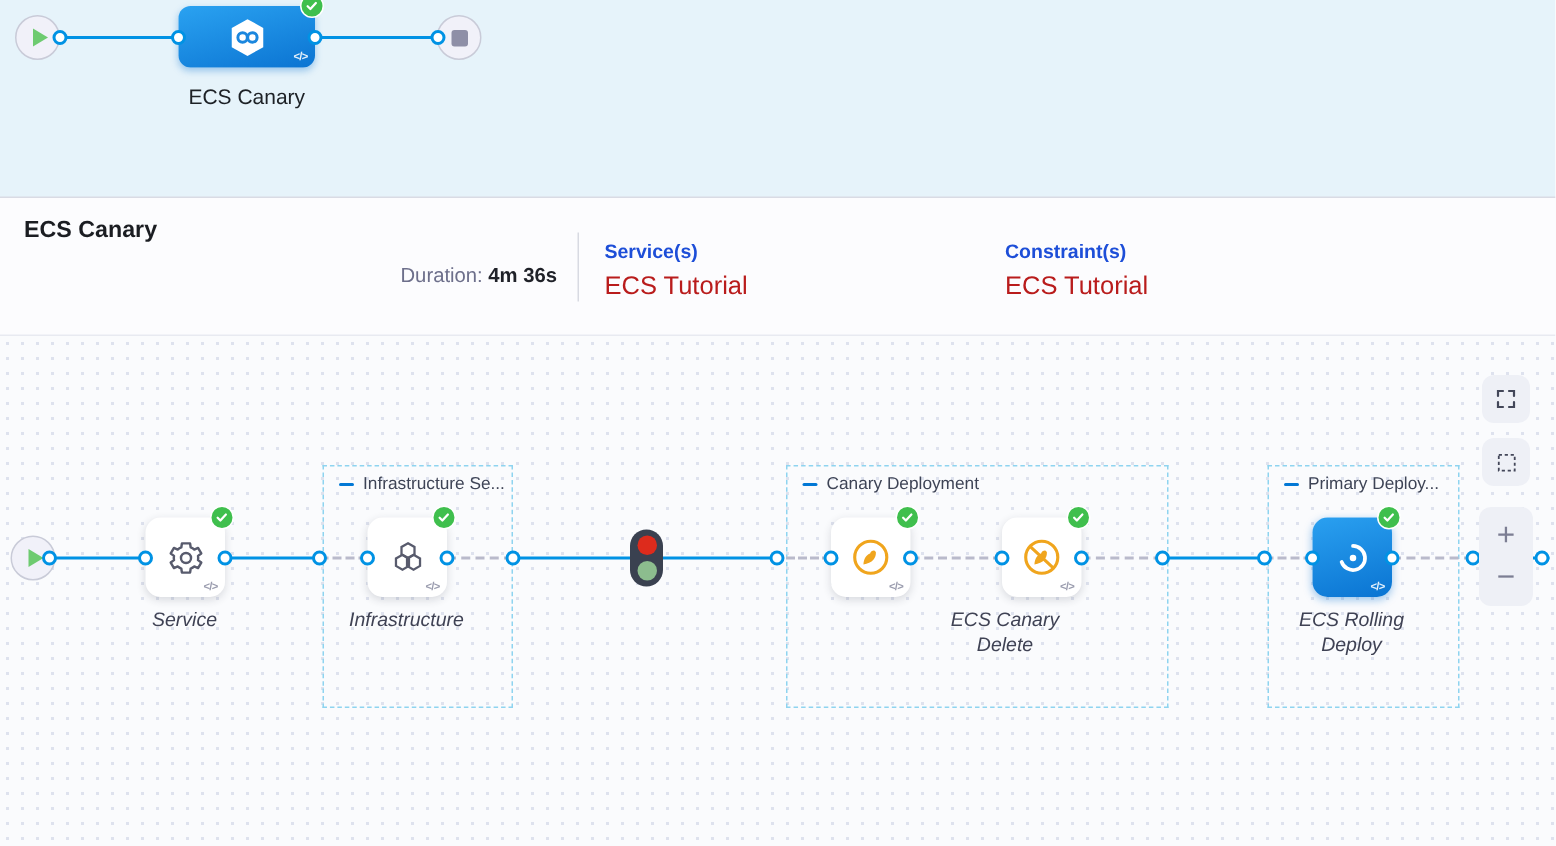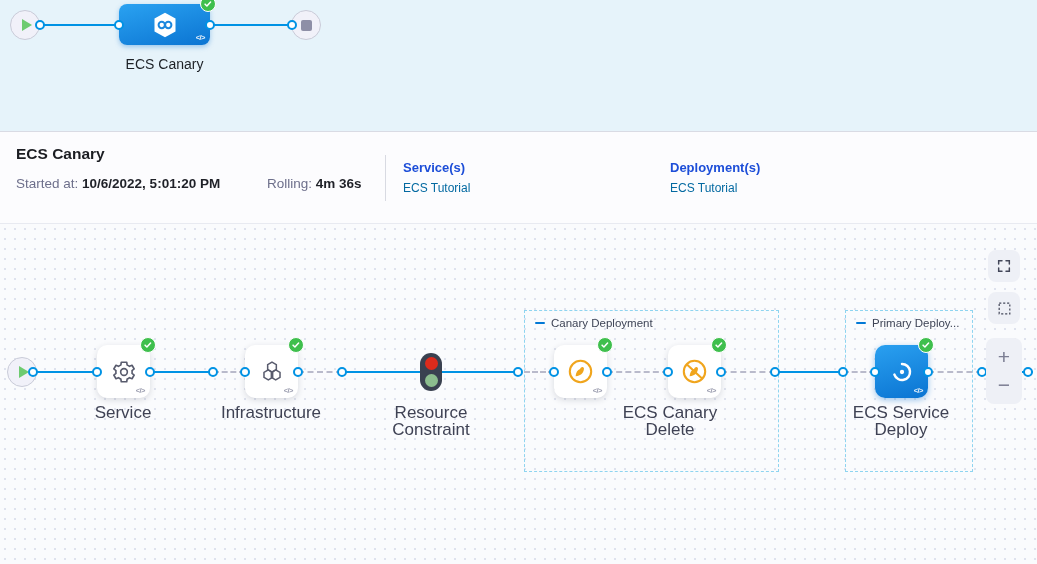--- a/index.html
+++ b/index.html
@@ -23,37 +23,37 @@
   .mm-label { position:absolute; left:109px; top:56px; width:111px; text-align:center; font-size:14px; color:#1d2126; }
 
   
   .summary { position:relative; width:100%; height:92px; background:#fcfcfe; border-bottom:1px solid #e8eaf1; }
   .summary-title { position:absolute; left:16px; top:13px; font-size:15.5px; font-weight:700; color:#1b1d22; }
   .kv { position:absolute; top:44px; font-size:13.5px; color:#6d6f8b; }
   .kv b { color:#1f2128; font-weight:700; }
   .v-divider { position:absolute; left:385px; top:23px; width:1px; height:46px; background:#d8dae2; }
   .col-block { position:absolute; top:28px; }
   .col-label { font-size:13px; font-weight:700; color:#1d4ed8; }
-  .col-link { margin-top:6px; font-size:12px; color:#0369a1; cursor:pointer; }
+  .col-link { margin-top:6px; font-size:17px; color:#b91c1c; cursor:pointer; }
 
   
   .canvas { position:relative; width:100%; height:340px; background:#fafbfd;
     background-image:radial-gradient(circle,#dee2ee 1.1px, transparent 1.1px); background-size:10px 10px; }
   .group-box { position:absolute; top:86px; height:162px; border:1px dashed #8ed4f0; z-index:0; }
   .group-head { position:absolute; left:10px; top:6px; display:flex; align-items:center; gap:6px; }
   .minus-bar { width:10px; height:2px; background:#0278d5; border-radius:1px; }
   .group-title { font-size:11.5px; color:#3e4456; white-space:nowrap; }
   .edge { position:absolute; top:147px; height:2px; background:#0092e4; z-index:1; }
   .edge.dashed { height:0; background:none; border-top:2px dashed #b9bacb; }
   .canvas .port { top:143px; }
   .node { position:absolute; top:121px; width:53px; height:53px; background:#fff; border-radius:10px;
     box-shadow:0 2px 6px rgba(40,41,61,.16); display:flex; align-items:center; justify-content:center; z-index:3; }
   .node.blue { background:linear-gradient(165deg,#2aa0f0,#0a74d2); box-shadow:0 2px 6px rgba(10,116,210,.4); }
   .node.blue .code-glyph { color:rgba(255,255,255,.9); }
-  .node-label { position:absolute; top:180px; width:110px; text-align:center; font-size:17px; line-height:17px; color:#3f4254; z-index:3; }
+  .node-label { position:absolute; top:180px; width:110px; text-align:center; font-size:13px; line-height:17px; color:#3f4254; z-index:3;font-style:italic; }
   .rc-icon { position:absolute; left:420px; top:129px; width:22px; height:38px; background:#3a4150; border-radius:11px; z-index:3; }
   .rc-icon .lamp { position:absolute; left:4.5px; width:13px; height:13px; border-radius:50%; }
   .lamp.red { top:4px; background:#dd2b1c; }
   .lamp.green { bottom:4px; background:#8cbd8e; }
   .tool-btn { position:absolute; left:988px; width:32px; height:32px; background:#eef0f6; border:none; border-radius:8px;
     display:flex; align-items:center; justify-content:center; cursor:pointer; z-index:5; }
   .zoom-panel { position:absolute; left:986px; top:114px; width:36px; height:66px; background:#eef0f6; border-radius:8px;
     display:flex; flex-direction:column; align-items:center; justify-content:space-evenly; z-index:5; }
   .zoom-btn { background:none; border:none; font-size:21px; line-height:20px; color:#7c7e93; cursor:pointer; font-family:"Liberation Sans",sans-serif; }
   .canvas-start { left:7px; top:133px; }
@@ -92,39 +92,42 @@
             <path d="M2.5 6.2l2.2 2.2 4.4-4.8" stroke="#fff" stroke-width="1.8" fill="none" stroke-linecap="round" stroke-linejoin="round"></path>
           </svg>
       </span>
       <span class="code-glyph">&lt;/&gt;</span>
     </div>
     <div class="mm-label">ECS Canary</div>
   </section>
 
   <section class="summary">
     <div class="summary-title">ECS Canary</div>
-    <div class="kv" style="left:16px;">
-      <span>Started at:</span> <b>10/6/2022, 5:01:20 PM</b>
-    </div>
     <div class="kv" style="left:267px;">
-      <span>Rolling:</span> <b>4m 36s</b>
+      <span>Duration:</span> <b>4m 36s</b>
     </div>
     <div class="v-divider"></div>
     <div class="col-block" style="left:403px;">
       <div class="col-label">Service(s)</div>
       <div class="col-link">ECS Tutorial</div>
     </div>
     <div class="col-block" style="left:670px;">
-      <div class="col-label">Deployment(s)</div>
+      <div class="col-label">Constraint(s)</div>
       <div class="col-link">ECS Tutorial</div>
     </div>
   </section>
 
   <section class="canvas">
 
+    <div class="group-box" style="left:215px;width:127px;">
+      <div class="group-head">
+        <div class="minus-bar"></div>
+        <span class="group-title">Infrastructure Se...</span>
+      </div>
+    </div>
     <div class="group-box" style="left:845px;width:128px;">
       <div class="group-head">
         <div class="minus-bar"></div>
         <span class="group-title">Primary Deploy...</span>
       </div>
     </div>
     <div class="group-box" style="left:524px;width:255px;">
       <div class="group-head">
         <div class="minus-bar"></div>
         <span class="group-title">Canary Deployment</span>
@@ -195,21 +198,20 @@
           </svg>
       </span>
       <span class="code-glyph">&lt;/&gt;</span>
     </div>
     <div class="node-label" style="left:216px;">Infrastructure</div>
 
     <div class="rc-icon">
       <div class="lamp red"></div>
       <div class="lamp green"></div>
     </div>
-    <div class="node-label" style="left:381px;width:100px;">Resource Constraint</div>
 
     <div class="node" style="left:554px;">
       <svg width="27" height="27" viewBox="0 0 26 26">
         <circle cx="13" cy="13" r="10.3" stroke="#f0a51d" stroke-width="2" fill="none"></circle>
         <path d="M8.3 17.6c.2-3.6 1.9-6.2 4.3-7 .3-1.2 1.4-2 2.7-1.9l1 1c.1 2-.4 3.6-1.6 4.9-1.4 1.6-3.7 2.7-6.4 3z" fill="#f0a51d"></path>
       </svg>
       <span class="badge">
         <svg width="10" height="10" viewBox="0 0 12 12">
             <path d="M2.5 6.2l2.2 2.2 4.4-4.8" stroke="#fff" stroke-width="1.8" fill="none" stroke-linecap="round" stroke-linejoin="round"></path>
           </svg>
@@ -237,21 +239,21 @@
         <path d="M12 4.6a7.4 7.4 0 11-7 9.8"></path>
         <circle cx="12" cy="12" r="2" fill="#ffffff" stroke="none"></circle>
       </svg>
       <span class="badge">
         <svg width="10" height="10" viewBox="0 0 12 12">
             <path d="M2.5 6.2l2.2 2.2 4.4-4.8" stroke="#fff" stroke-width="1.8" fill="none" stroke-linecap="round" stroke-linejoin="round"></path>
           </svg>
       </span>
       <span class="code-glyph">&lt;/&gt;</span>
     </div>
-    <div class="node-label" style="left:846px;">ECS Service Deploy</div>
+    <div class="node-label" style="left:846px;">ECS Rolling Deploy</div>
 
     <button class="tool-btn" style="top:26px;">
       <svg width="16" height="16" viewBox="0 0 24 24" fill="none" stroke="#434759" stroke-width="2.2" stroke-linecap="round">
         <path d="M4 9V4h5M15 4h5v5M20 15v5h-5M9 20H4v-5"></path>
       </svg>
     </button>
     <button class="tool-btn" style="top:68px;">
       <svg width="17" height="17" viewBox="0 0 24 24">
         <rect x="4.5" y="4.5" width="15" height="15" fill="none" stroke="#434759" stroke-width="1.7" stroke-dasharray="3 2.6"></rect>
       </svg>

